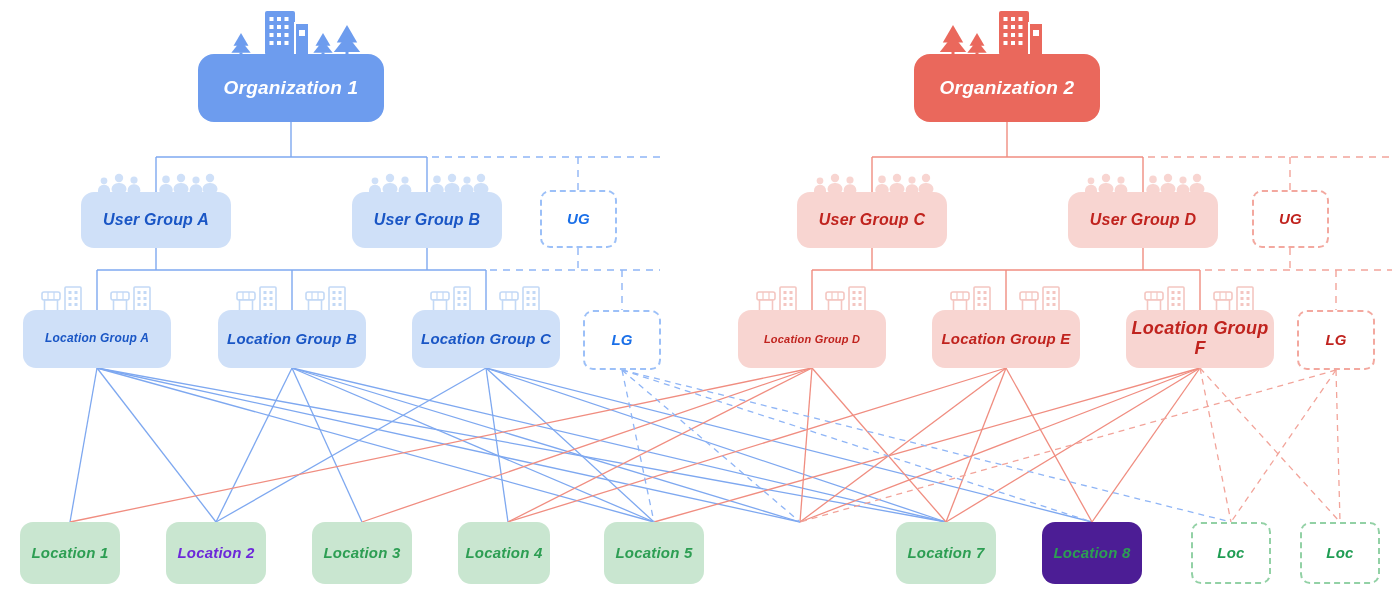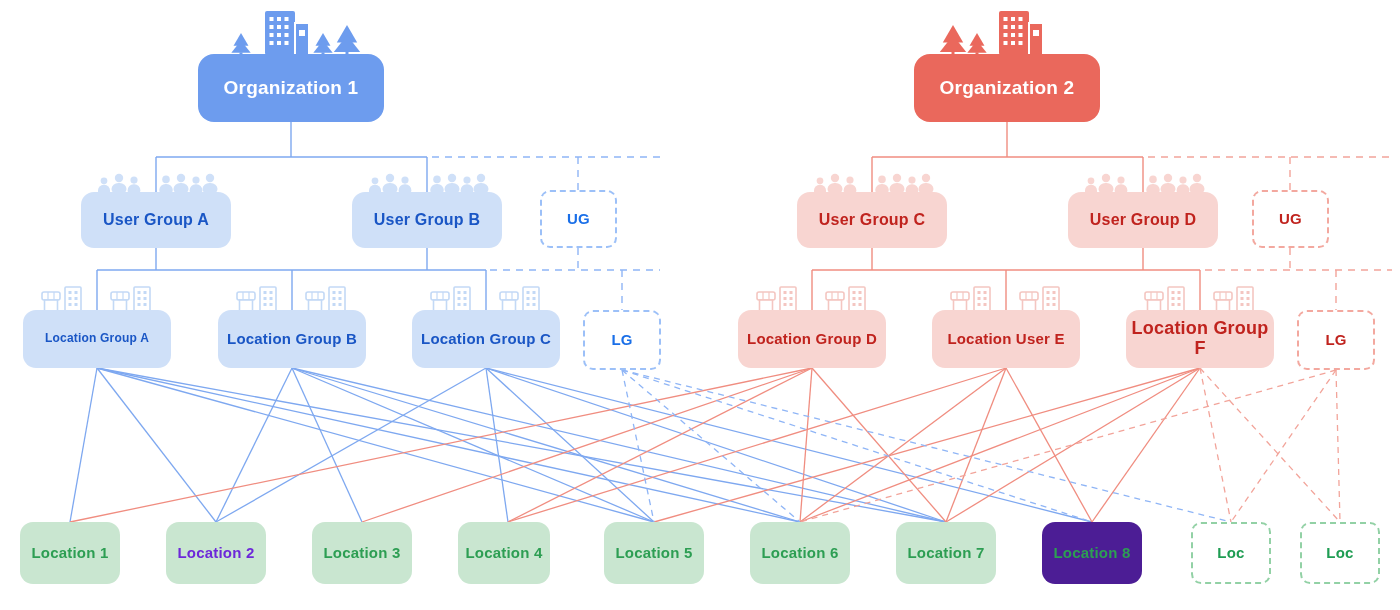--- a/index.html
+++ b/index.html
@@ -1,18 +1,18 @@
 <!DOCTYPE html>
 <html><head>
 <meta charset="utf-8">
 <style>
   html,body{margin:0;padding:0;background:#ffffff;}
   .canvas{position:relative;width:1400px;height:610px;font-family:"Liberation Sans",sans-serif;overflow:hidden;background:#fff;}
   #diagram-svg{position:absolute;left:0;top:0;z-index:1;}
-  #node-layer{position:absolute;left:0;top:0;width:100%;height:100%;z-index:2;}
+  #node-layer{position:absolute;left:0;top:0;width:100%;height:100%;z-index:2;font-style:italic;}
   .node{position:absolute;display:flex;align-items:center;justify-content:center;
         font-weight:bold;box-sizing:border-box;text-align:center;line-height:1.1;letter-spacing:.2px;}
   .v-solid{border-radius:16px;}
   .v-tint{border-radius:13px;}
   .v-dashed{border:2px dashed;border-radius:10px;background:#ffffff;}
 </style>
 </head>
 <body>
 
 <div class="canvas">
@@ -372,25 +372,25 @@
       </div>
       <div class="node v-tint" style="left: 797px; top: 192px; width: 150px; height: 56px; font-size: 16px; background: rgb(248, 213, 209); color: rgb(192, 35, 30);">
         <span>User Group C</span>
       </div>
       <div class="node v-tint" style="left: 1068px; top: 192px; width: 150px; height: 56px; font-size: 16px; background: rgb(248, 213, 209); color: rgb(192, 35, 30);">
         <span>User Group D</span>
       </div>
       <div class="node v-dashed" style="left: 1252px; top: 190px; width: 77px; height: 58px; font-size: 15px; border-color: rgb(243, 168, 159); color: rgb(192, 35, 30);">
         <span>UG</span>
       </div>
-      <div class="node v-tint" style="left: 738px; top: 310px; width: 148px; height: 58px; font-size: 15px; background: rgb(248, 213, 209); color: rgb(192, 35, 30);">
+      <div class="node v-tint" style="left: 738px; top: 310px; width: 148px; height: 58px; font-size: 11px; background: rgb(248, 213, 209); color: rgb(192, 35, 30);">
         <span>Location Group D</span>
       </div>
       <div class="node v-tint" style="left: 932px; top: 310px; width: 148px; height: 58px; font-size: 15px; background: rgb(248, 213, 209); color: rgb(192, 35, 30);">
-        <span>Location User E</span>
+        <span>Location Group E</span>
       </div>
       <div class="node v-tint" style="left: 1126px; top: 310px; width: 148px; height: 58px; font-size: 18px; background: rgb(248, 213, 209); color: rgb(192, 35, 30);">
         <span>Location Group F</span>
       </div>
       <div class="node v-dashed" style="left: 1297px; top: 310px; width: 78px; height: 60px; font-size: 15px; border-color: rgb(243, 168, 159); color: rgb(192, 35, 30);">
         <span>LG</span>
       </div>
       <div class="node v-tint" style="left: 20px; top: 522px; width: 100px; height: 62px; font-size: 15px; background: rgb(201, 230, 208); color: rgb(45, 158, 83);">
         <span>Location 1</span>
       </div>
@@ -398,23 +398,20 @@
         <span>Location 2</span>
       </div>
       <div class="node v-tint" style="left: 312px; top: 522px; width: 100px; height: 62px; font-size: 15px; background: rgb(201, 230, 208); color: rgb(45, 158, 83);">
         <span>Location 3</span>
       </div>
       <div class="node v-tint" style="left: 458px; top: 522px; width: 92px; height: 62px; font-size: 15px; background: rgb(201, 230, 208); color: rgb(45, 158, 83);">
         <span>Location 4</span>
       </div>
       <div class="node v-tint" style="left: 604px; top: 522px; width: 100px; height: 62px; font-size: 15px; background: rgb(201, 230, 208); color: rgb(45, 158, 83);">
         <span>Location 5</span>
-      </div>
-      <div class="node v-tint" style="left: 750px; top: 522px; width: 100px; height: 62px; font-size: 15px; background: rgb(201, 230, 208); color: rgb(45, 158, 83);">
-        <span>Location 6</span>
       </div>
       <div class="node v-tint" style="left: 896px; top: 522px; width: 100px; height: 62px; font-size: 15px; background: rgb(201, 230, 208); color: rgb(45, 158, 83);">
         <span>Location 7</span>
       </div>
       <div class="node v-tint" style="left: 1042px; top: 522px; width: 100px; height: 62px; font-size: 15px; background: #4c1d95; color: rgb(45, 158, 83);">
         <span>Location 8</span>
       </div>
       <div class="node v-dashed" style="left: 1191px; top: 522px; width: 80px; height: 62px; font-size: 15px; border-color: rgb(146, 209, 165); color: rgb(31, 157, 83);">
         <span>Loc</span>
       </div>

